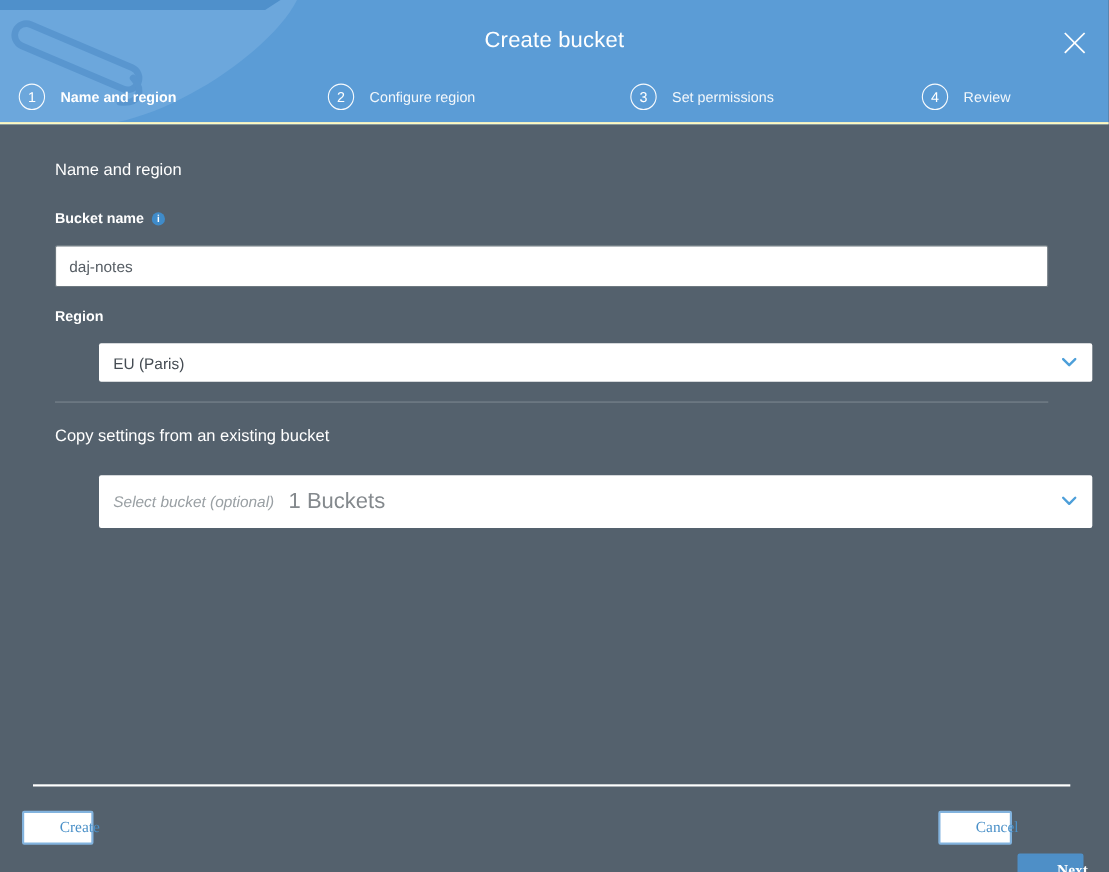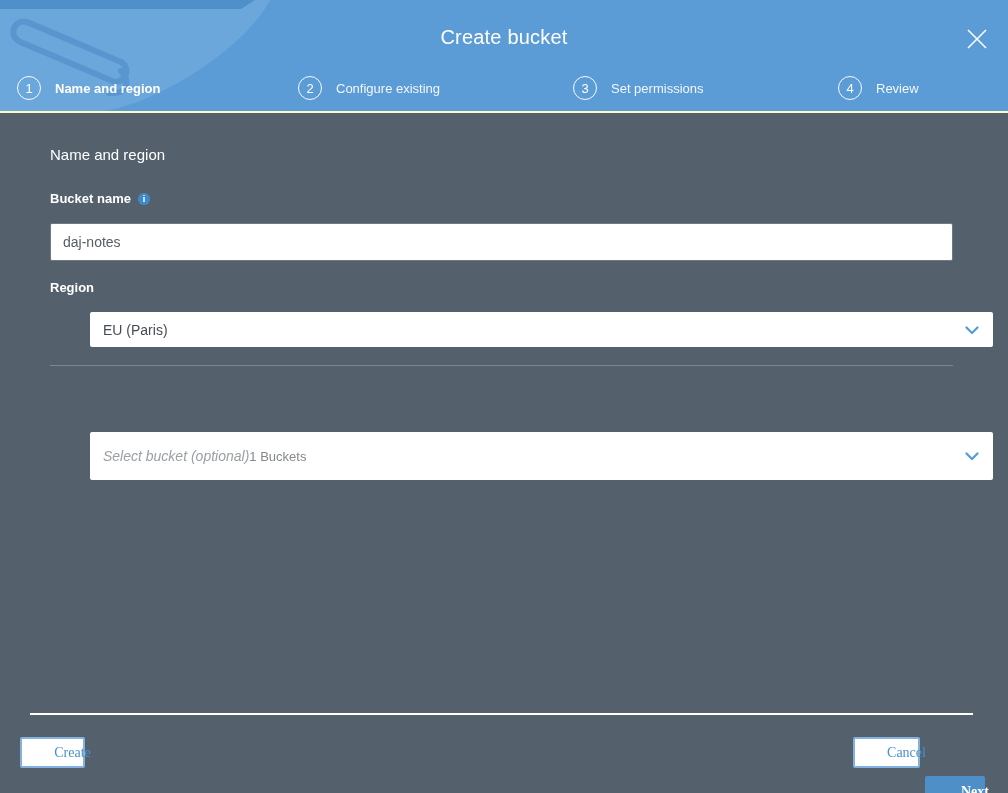--- a/index.html
+++ b/index.html
@@ -126,24 +126,24 @@
     width: 903px;
     background: #ffffff;
     border-radius: 2px;
     display: flex;
     align-items: center;
     padding: 0 13px;
     cursor: pointer;
     margin-left: 40px;
   }
   .select-region { top: 312px; height: 35px; }
-  .select-bucket { top: 432px; height: 48px; }
+  .select-bucket { top: 432px; height: 48px; gap: 13px; }
   .select-value { font-size: 14px; color: #454c53; }
   .select-placeholder { font-size: 14px; font-style: italic; color: #9aa0a4; }
-  .select-count { font-size: 13px; color: #84898d; }
+  .select-count { font-size: 20px; color: #84898d; }
   .chevron {
     position: absolute;
     right: 14px; top: 50%;
     transform: translateY(-50%);
   }
 
   .mid-divider {
     position: absolute;
     left: 50px; top: 365px;
     width: 903px; height: 1px;
@@ -206,21 +206,21 @@
       </svg>
     </div>
 
     <div class="steps">
       <div class="step step-1 active">
         <span class="step-circle">1</span>
         <span class="step-label">Name and region</span>
       </div>
       <div class="step step-2">
         <span class="step-circle">2</span>
-        <span class="step-label">Configure existing</span>
+        <span class="step-label">Configure region</span>
       </div>
       <div class="step step-3">
         <span class="step-circle">3</span>
         <span class="step-label">Set permissions</span>
       </div>
       <div class="step step-4">
         <span class="step-circle">4</span>
         <span class="step-label">Review</span>
       </div>
     </div>
@@ -241,20 +241,21 @@
     <span class="select-value">EU (Paris)</span>
     <span class="chevron">
       <svg width="14" height="9" viewBox="0 0 14 9">
         <polyline points="1.5,1.5 7,7 12.5,1.5" fill="none" stroke="#4d9fd9" stroke-width="2.2" stroke-linecap="round" stroke-linejoin="round"></polyline>
       </svg>
     </span>
   </div>
 
   <div class="mid-divider"></div>
 
+  <div class="section-heading heading-copy-settings">Copy settings from an existing bucket</div>
 
   <div class="select-box select-bucket">
     <span class="select-placeholder">Select bucket (optional)</span>
     <span class="select-count">1 Buckets</span>
     <span class="chevron">
       <svg width="14" height="9" viewBox="0 0 14 9">
         <polyline points="1.5,1.5 7,7 12.5,1.5" fill="none" stroke="#4d9fd9" stroke-width="2.2" stroke-linecap="round" stroke-linejoin="round"></polyline>
       </svg>
     </span>
   </div>

